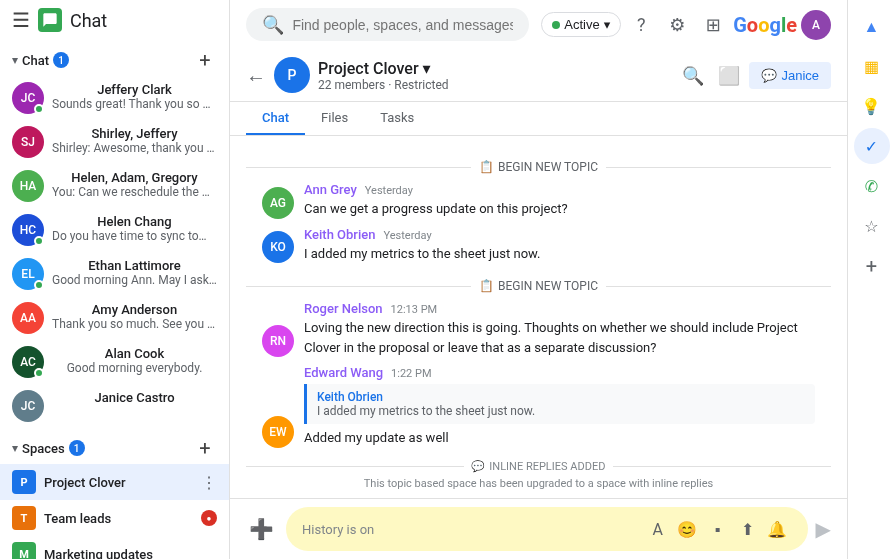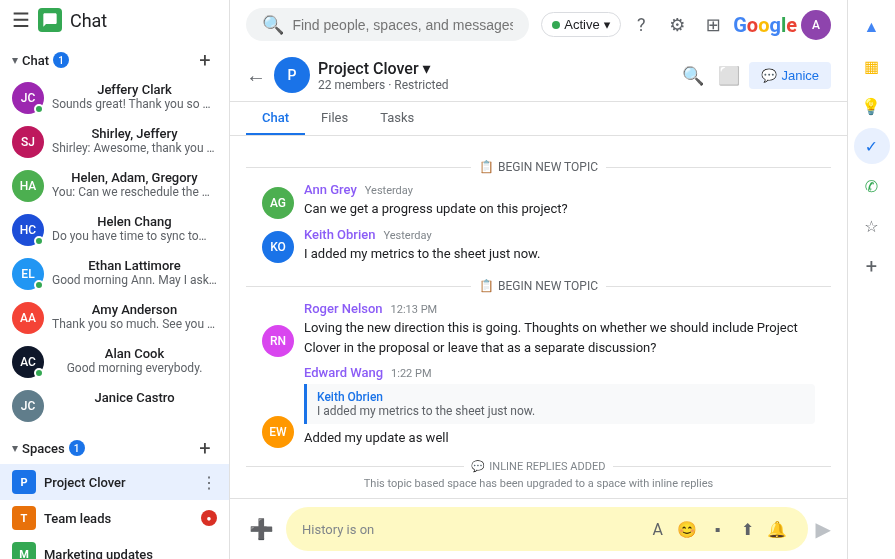--- a/index.html
+++ b/index.html
@@ -168,21 +168,21 @@
         </div>
       </div>
       <div class="chat-item">
         <div class="avatar" style="background: rgb(244, 67, 54);">AA</div>
         <div class="chat-item-text">
           <div class="chat-item-name">Amy Anderson</div>
           <div class="chat-item-preview">Thank you so much. See you there.</div>
         </div>
       </div>
       <div class="chat-item">
-        <div class="avatar" style="background: #0f172a;">AC<div class="online-dot"></div></div>
+        <div class="avatar" style="background: #14532d;">AC<div class="online-dot"></div></div>
         <div class="chat-item-text">
           <div class="chat-item-name">Alan Cook</div>
           <div class="chat-item-preview">Good morning everybody.</div>
         </div>
       </div>
       <div class="chat-item">
         <div class="avatar" style="background: rgb(96, 125, 139);">JC</div>
         <div class="chat-item-text">
           <div class="chat-item-name">Janice Castro</div>
           <div class="chat-item-preview"></div>

